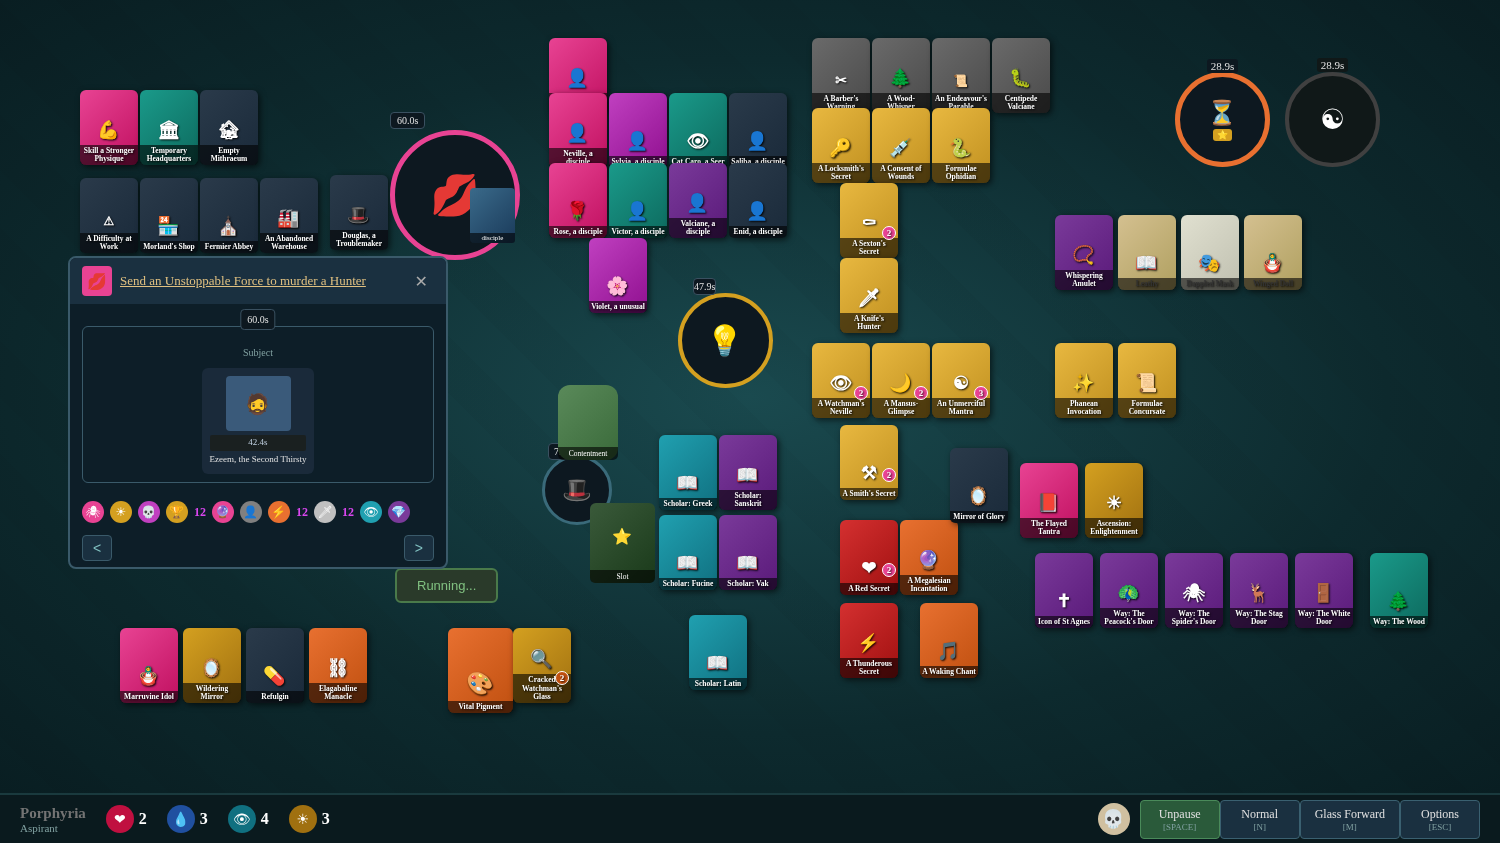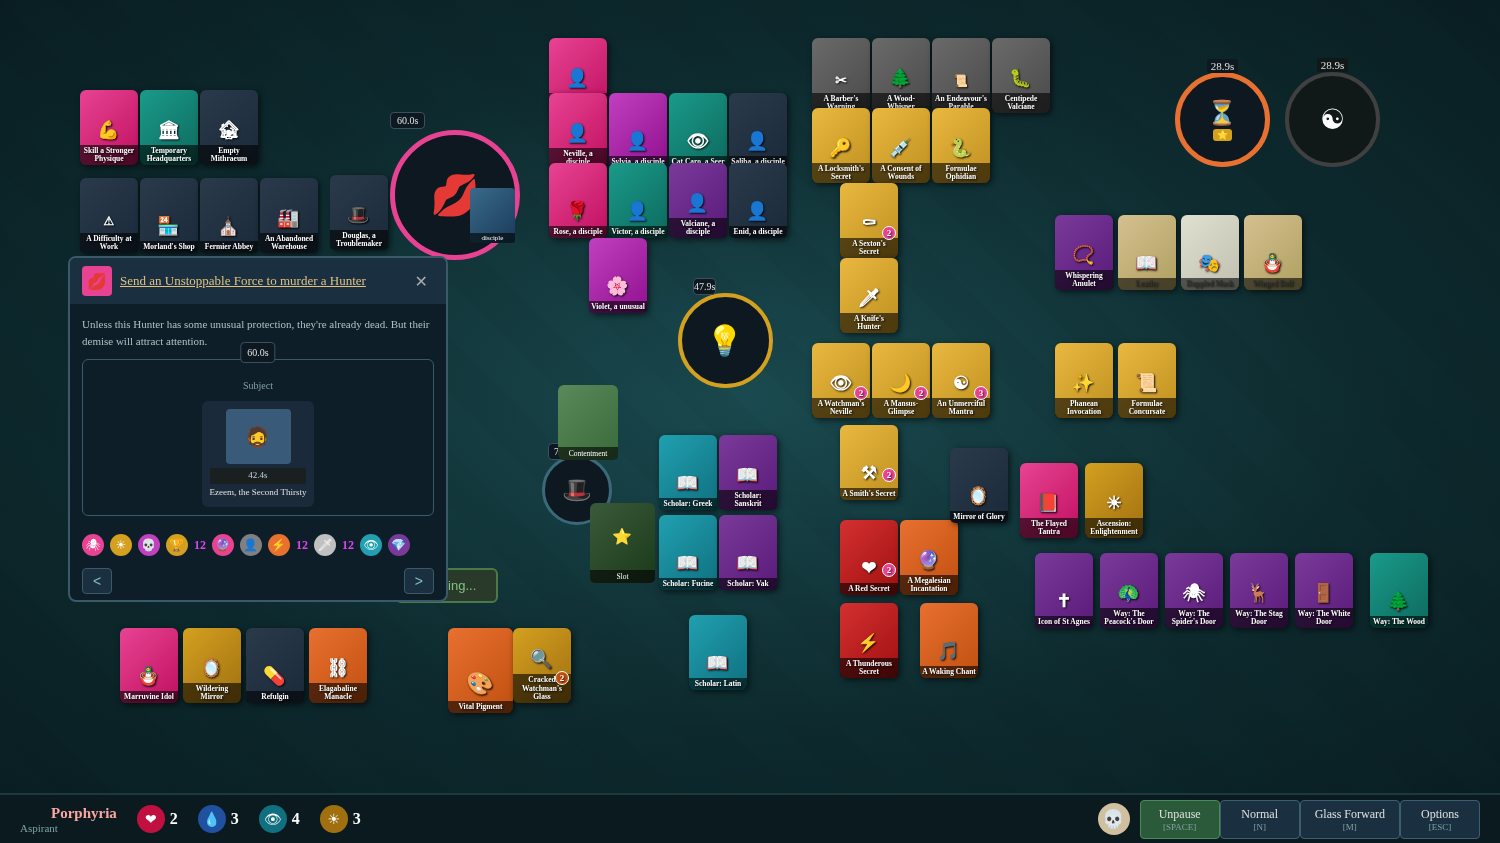--- a/index.html
+++ b/index.html
@@ -223,22 +223,21 @@
     
     .bottom-section {
       display: flex;
       align-items: center;
       gap: 8px;
     }
 
     .player-name {
       font-size: 15px;
       font-weight: bold;
-      color: #fca5a5;
-      margin-left: 31px;
+      color: #737373;
     }
 
     .player-title {
       font-size: 11px;
       color: #80a0a0;
     }
 
     .stat-item {
       display: flex;
       align-items: center;
@@ -395,21 +394,21 @@
   <div style="position:absolute;left:678px;top:293px;width:95px;height:95px;border-radius:50%;border:4px solid #d4a020;background:#0d1820;display:flex;align-items:center;justify-content:center;">
     <div style="font-size:30px;">💡</div>
   </div>
   <div style="position:absolute;left:693px;top:278px;background:#0d1820;border:1px solid #3a5060;border-radius:4px;padding:2px 0;font-size:10px;color:#e0e0e0;">47.9s</div>
 
   <div style="position:absolute;left:542px;top:455px;width:70px;height:70px;border-radius:50%;border:3px solid #3a6a7a;background:#0d1820;display:flex;align-items:center;justify-content:center;">
     <div style="font-size:24px;">🎩</div>
   </div>
   <div style="position:absolute;left:548px;top:443px;background:#0d1820;border:1px solid #3a5060;border-radius:4px;padding:2px 5px;font-size:10px;color:#e0e0e0;">7.1s</div>
 
-  <div style="position:absolute;left:558px;top:385px;width:60px;height:75px;background:linear-gradient(135deg,#5a8a5a,#3a6a3a);border-radius:6px;display:flex;flex-direction:column;align-items:center;justify-content:flex-end;">
+  <div style="position:absolute;left:558px;top:385px;width:60px;height:75px;background:linear-gradient(135deg,#5a8a5a,#3a6a3a);border-radius:12px;display:flex;flex-direction:column;align-items:center;justify-content:flex-end;">
     <div style="font-size:7.5px;text-align:center;background:rgba(0,0,0,0.6);width:100%;padding:2px;border-radius:0 0 5px 5px;">Contentment</div>
   </div>
 
   <div class="card card-sm card-cyan" style="left:659px;top:435px;">
     <span class="portrait">📖</span>
     <div class="card-label">Scholar: Greek</div>
   </div>
   <div class="card card-sm card-purple" style="left:719px;top:435px;">
     <span class="portrait">📖</span>
     <div class="card-label">Scholar: Sanskrit</div>
@@ -610,21 +609,20 @@
   </div>
 
   <div id="dialog">
     <div id="dialog-header">
       <div id="dialog-icon">💋</div>
       <div id="dialog-title">Send an Unstoppable Force to murder a Hunter</div>
       <div id="dialog-close">✕</div>
     </div>
 
     <div id="dialog-body">
-      <p>Unless this Hunter has some unusual protection, they're already dead. But their demise will attract attention.</p>
 
       <div id="dialog-subject">
         <div style="position:relative;display:flex;align-items:flex-start;gap:10px;">
           <div style="background:#0d1820;border:1px solid #3a5060;border-radius:4px;padding:2px 6px;font-size:10px;color:#e0e0e0;position:absolute;top:-26px;left:50%;transform:translateX(-50%);">60.0s</div>
         </div>
         <div id="dialog-subject-label" style="font-size:10px;color:#80a0a0;margin-bottom:8px;margin-top:10px;">Subject</div>
         <div style="background:#1a2a3a;border-radius:6px;padding:8px;display:inline-block;">
           <div style="background:#3a5a7a;border-radius:4px;width:65px;height:55px;display:flex;align-items:center;justify-content:center;font-size:20px;margin:0 auto;">🧔</div>
           <div style="font-size:9px;color:#c0d0e0;margin-top:4px;text-align:center;background:#1a2020;padding:1px 3px;border-radius:2px;">42.4s</div>
           <div style="font-size:9px;color:#e0e0e0;text-align:center;margin-top:2px;">Ezeem, the Second Thirsty</div>

